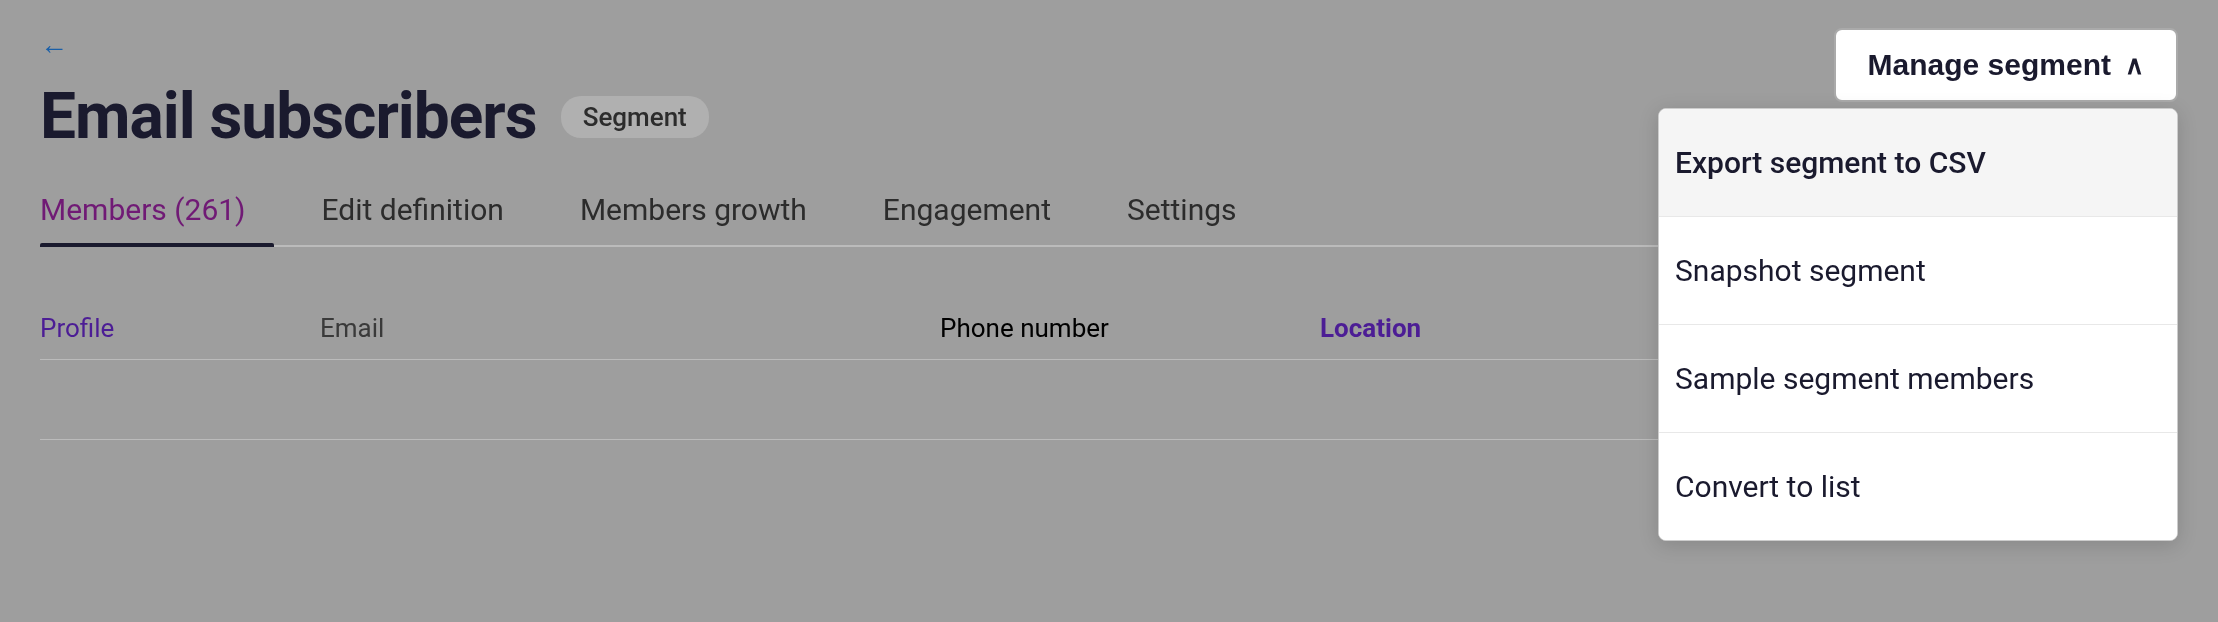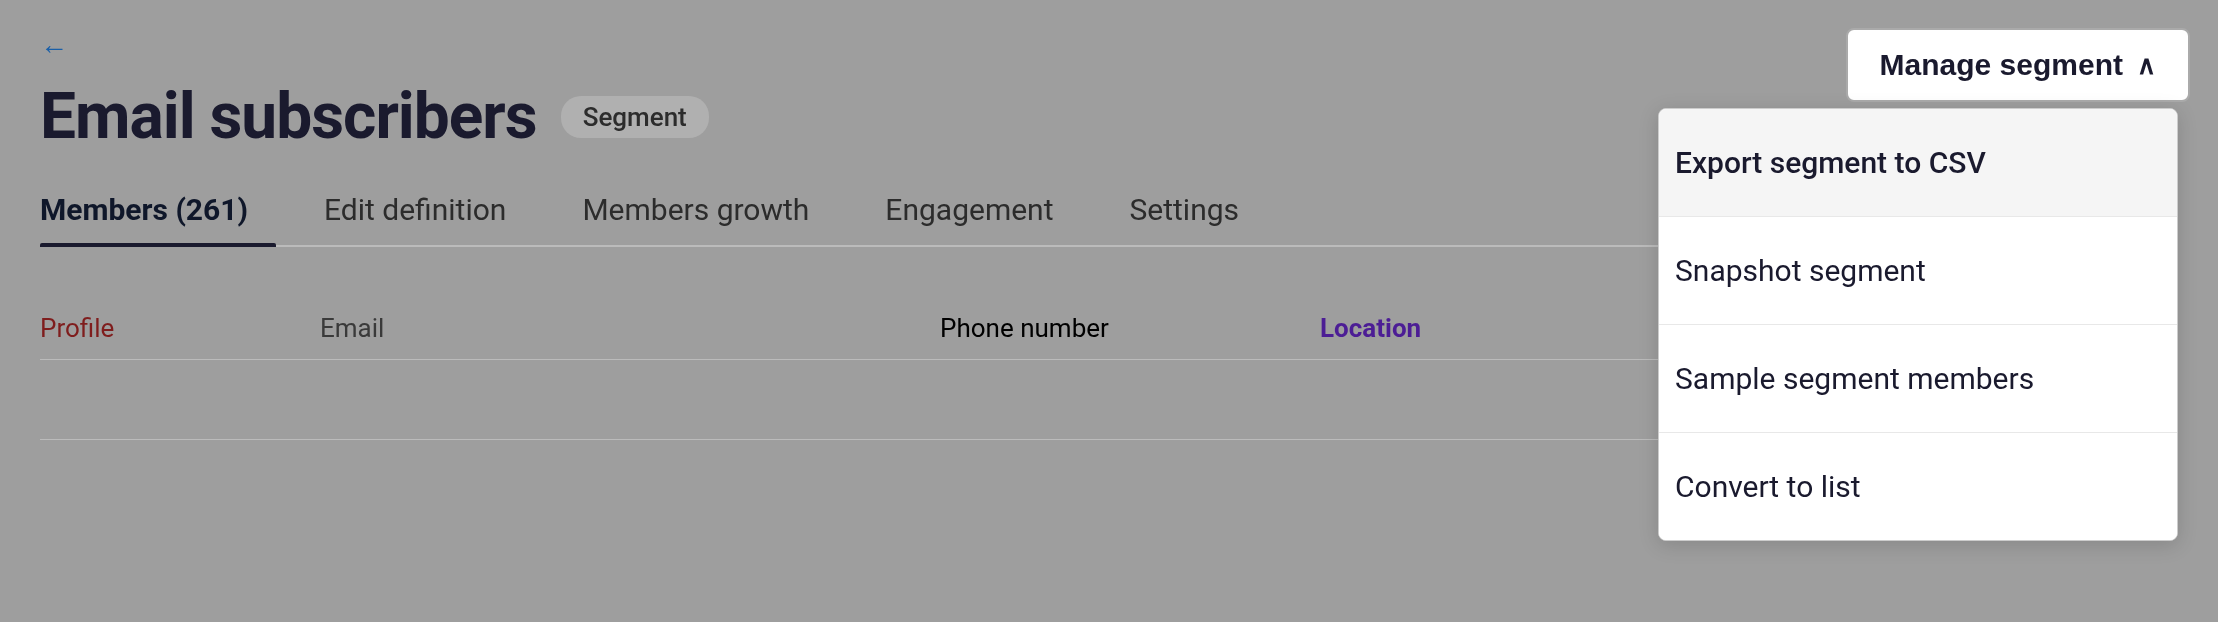--- a/index.html
+++ b/index.html
@@ -78,22 +78,22 @@
       font-weight: 400;
       color: #2c2c2c;
       padding: 10px 28px 18px 0;
       cursor: pointer;
       margin-right: 48px;
       position: relative;
       white-space: nowrap;
     }
 
     .tab.active {
-      font-weight: 700;
-      color: #0f172a;
+      font-weight: 400;
+      color: #701a75;
     }
 
     .tab.active::after {
       content: '';
       position: absolute;
       bottom: -2px;
       left: 0;
       right: 0;
       height: 4px;
       background-color: #1a1a2e;
@@ -108,21 +108,21 @@
       display: flex;
       align-items: center;
       gap: 0;
       padding: 16px 0;
       border-bottom: 1px solid #bbb;
     }
 
     .col-profile {
       width: 280px;
       font-size: 26px;
-      color: #7f1d1d;
+      color: #4c1d95;
       font-weight: 400;
     }
 
     .col-email {
       width: 620px;
       font-size: 26px;
       color: #3a3a3a;
       font-weight: 400;
     }
 
@@ -142,21 +142,21 @@
 
     .table-row-line {
       border-bottom: 1px solid #bbb;
       height: 80px;
     }
 
     
     .manage-btn {
       position: absolute;
       top: 28px;
-      right: 28px;
+      right: 40px;
       background-color: #ffffff;
       border: 2px solid #aaaaaa;
       border-radius: 8px;
       padding: 18px 32px;
       font-size: 30px;
       font-weight: 600;
       color: #1a1a2e;
       cursor: pointer;
       display: flex;
       align-items: center;

